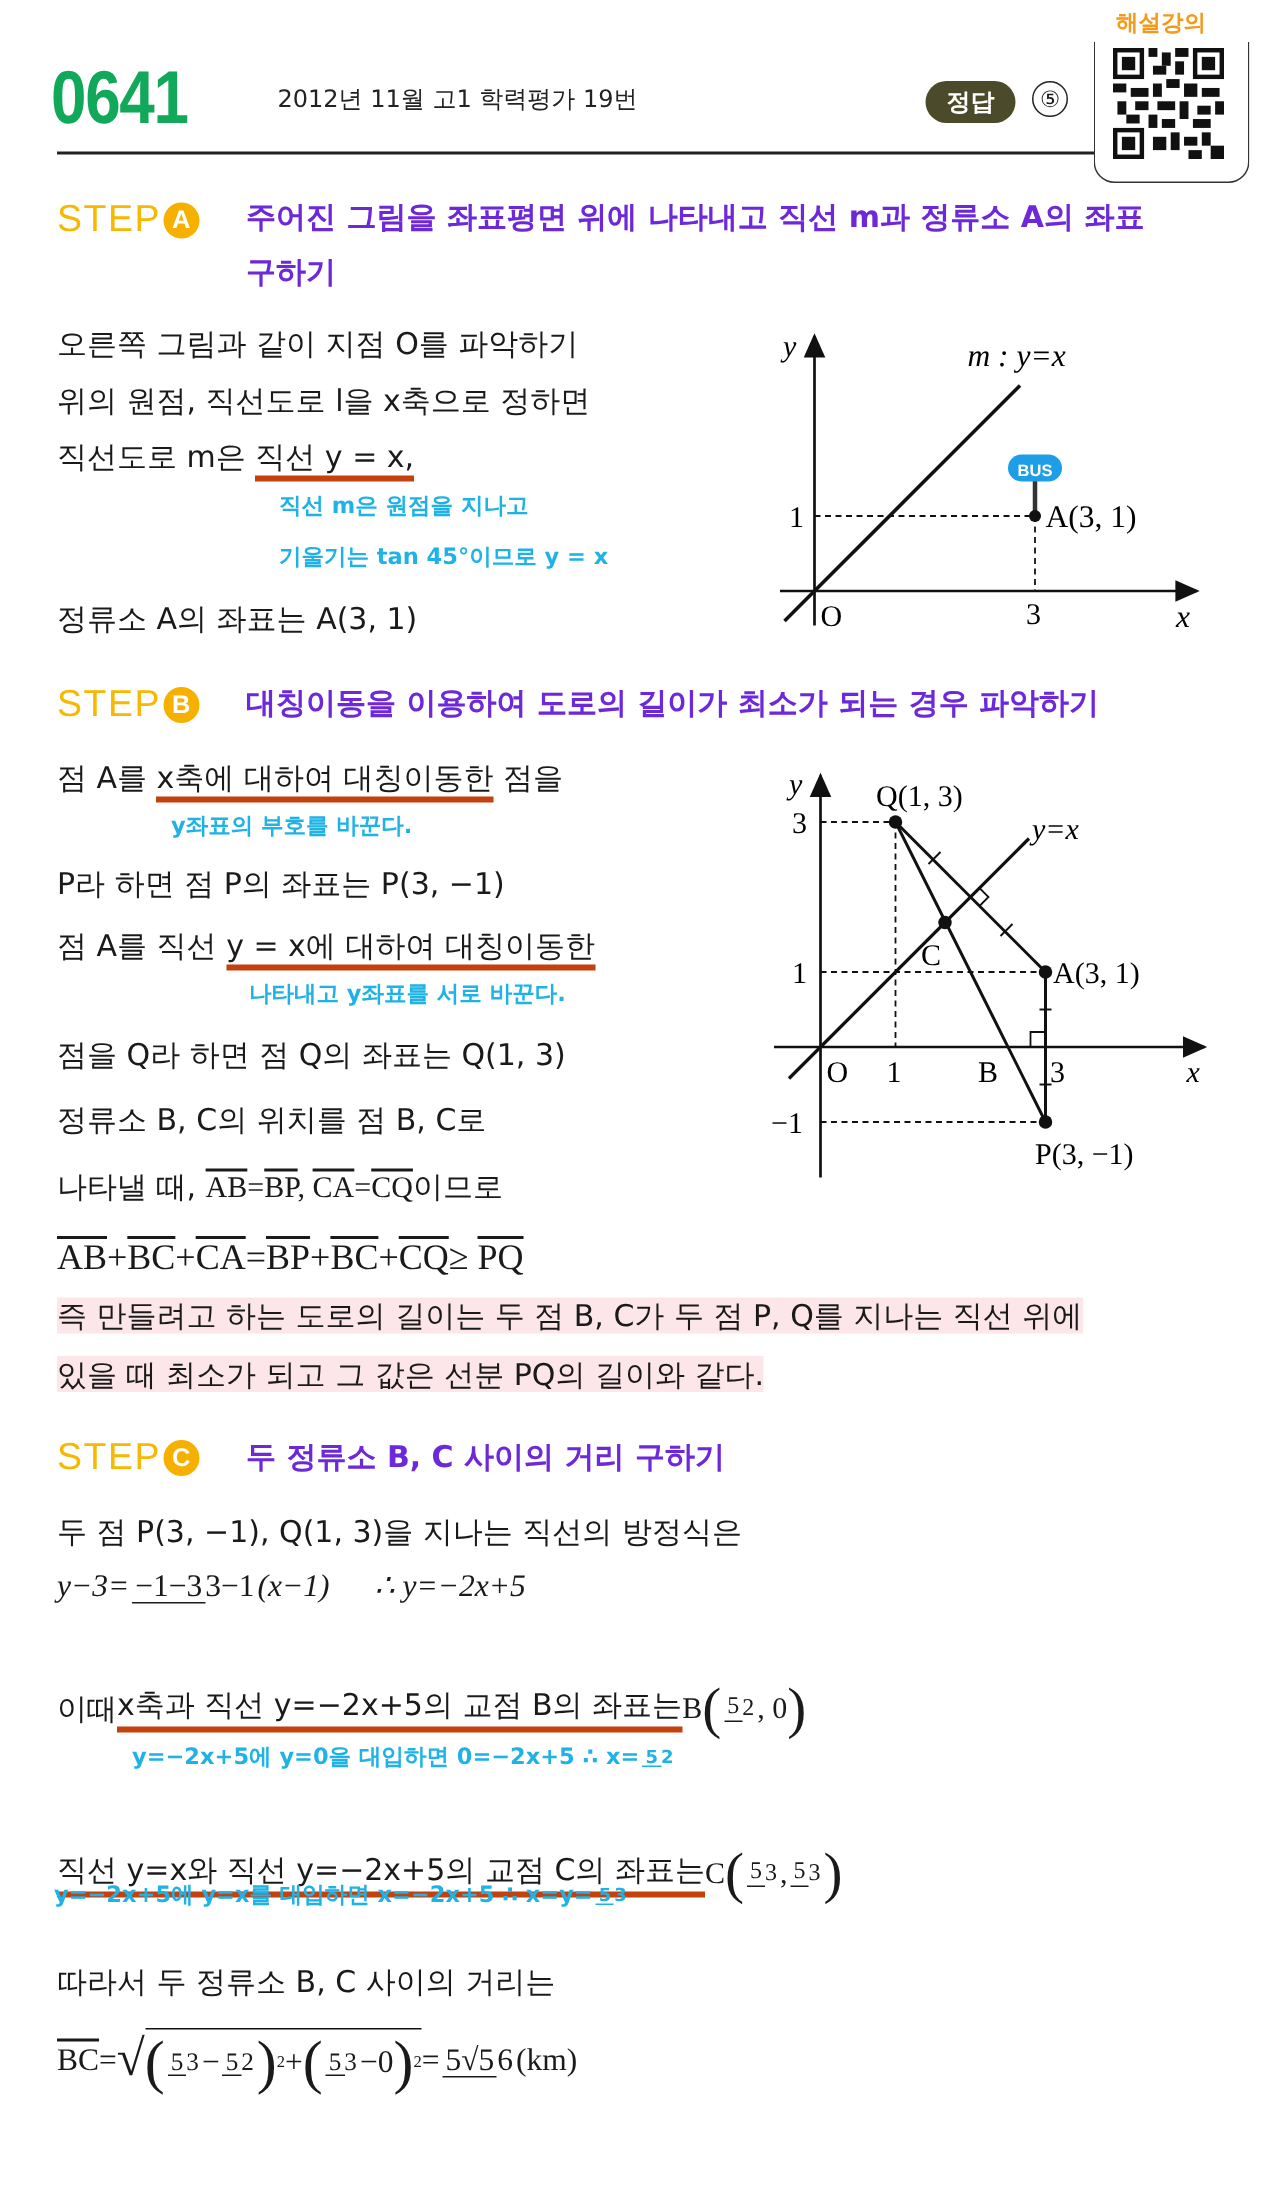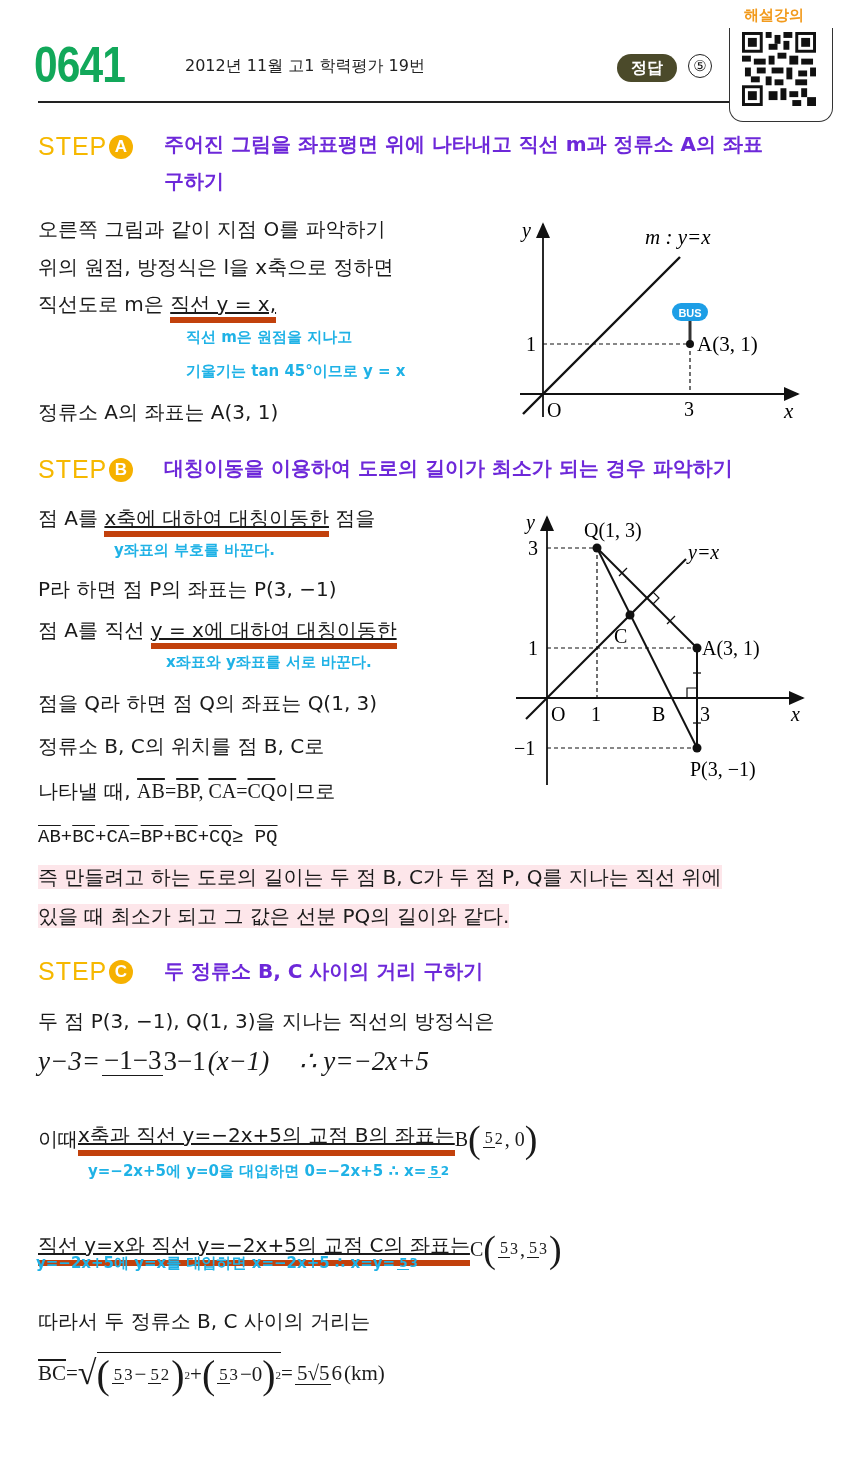--- a/index.html
+++ b/index.html
@@ -19,21 +19,21 @@
   .qr-box { left: 729px; top: 28px; width: 104px; height: 94px; border: 1.5px solid #333; border-top: none; border-radius: 0 0 14px 14px; }
   .qr { left: 742px; top: 32px; width: 74px; height: 74px; }
 
   
   .step { font-family: "Liberation Sans", sans-serif; font-size: 25px; color: #f6b800; letter-spacing: 1px; display: flex; align-items: center; }
   .step .circ { display: inline-flex; width: 24px; height: 24px; border-radius: 50%; background: #f6b100; color: #fff; font-size: 17px; font-weight: bold; align-items: center; justify-content: center; margin-left: 2px; }
   .step-title { font-size: 20px; font-weight: bold; color: #6d28d9; }
 
   .body { font-size: 20px; color: #1a1a1a; white-space: nowrap; }
   .note { font-size: 15px; color: #1fb2e6; font-weight: bold; white-space: nowrap; }
-  .uline { border-bottom: 6px solid #c2410c; padding-bottom: 1px; text-decoration: underline; }
+  .uline { border-bottom: 4px solid #c2410c; padding-bottom: 1px; }
   .ov { text-decoration: overline; }
   .hl { background: #fde6ea; }
 
   .frac { display: inline-flex; flex-direction: row; align-items: center; vertical-align: middle; line-height: 1.05; margin: 0 2px; }
   .frac .n { border-bottom: 1.5px solid currentColor; padding: 0 2px; }
   .frac.sm { font-size: 0.8em; }
   .big-paren { font-size: 1.9em; font-weight: 200; vertical-align: middle; line-height: 1; }
 </style>
 </head>
 <body>
@@ -88,21 +88,21 @@
 </svg>
 
 <div class="abs step" style="left:38px; top:132px;">
   <span>STEP</span>
   <span class="circ">A</span>
 </div>
 <div class="abs step-title" style="left:164px; top:131px;">주어진 그림을 좌표평면 위에 나타내고 직선 m과 정류소 A의 좌표</div>
 <div class="abs step-title" style="left:164px; top:168px;">구하기</div>
 
 <div class="abs body" style="left:38px; top:216px;">오른쪽 그림과 같이 지점 O를 파악하기</div>
-<div class="abs body" style="left:38px; top:254px;">위의 원점, 방정식은 l을 x축으로 정하면</div>
+<div class="abs body" style="left:38px; top:254px;">위의 원점, 직선도로 l을 x축으로 정하면</div>
 <div class="abs body" style="left:38px; top:291px;">
   <span>직선도로 m은 </span><span class="uline">직선 y = x,</span>
 </div>
 <div class="abs note" style="left:186px; top:328px;">직선 m은 원점을 지나고</div>
 <div class="abs note" style="left:186px; top:362px;">기울기는 tan 45°이므로 y = x</div>
 <div class="abs body" style="left:38px; top:399px;">정류소 A의 좌표는 A(3, 1)</div>
 
 <svg class="abs" style="left:508px; top:212px;" width="300" height="215">
   <defs>
     <marker id="arr" markerWidth="10" markerHeight="10" refX="8" refY="5" orient="auto">
@@ -134,27 +134,27 @@
 <div class="abs step-title" style="left:164px; top:455px;">대칭이동을 이용하여 도로의 길이가 최소가 되는 경우 파악하기</div>
 
 <div class="abs body" style="left:38px; top:505px;">
   <span>점 A를 </span><span class="uline">x축에 대하여 대칭이동한</span><span> 점을</span>
 </div>
 <div class="abs note" style="left:114px; top:541px;">y좌표의 부호를 바꾼다.</div>
 <div class="abs body" style="left:38px; top:576px;">P라 하면 점 P의 좌표는 P(3, −1)</div>
 <div class="abs body" style="left:38px; top:617px;">
   <span>점 A를 직선 </span><span class="uline">y = x에 대하여 대칭이동한</span>
 </div>
-<div class="abs note" style="left:166px; top:653px;">x좌표와 y좌표를 서로 바꾼다.</div>
+<div class="abs note" style="left:166px; top:653px;">나타내고 y좌표를 서로 바꾼다.</div>
 <div class="abs body" style="left:38px; top:690px;">점을 Q라 하면 점 Q의 좌표는 Q(1, 3)</div>
 <div class="abs body" style="left:38px; top:733px;">정류소 B, C의 위치를 점 B, C로</div>
 <div class="abs body" style="left:38px; top:778px;">
   <span>나타낼 때, </span><span class="serif"><span class="ov">AB</span>=<span class="ov">BP</span>, <span class="ov">CA</span>=<span class="ov">CQ</span></span><span>이므로</span>
 </div>
-<div class="abs body serif" style="left:38px; top:826px; font-size:19px;font-family:Liberation Mono, monospace;">
+<div class="abs body serif" style="left:38px; top:826px; font-size:24px;">
   <span class="ov">AB</span>+<span class="ov">BC</span>+<span class="ov">CA</span>=<span class="ov">BP</span>+<span class="ov">BC</span>+<span class="ov">CQ</span><span>≥</span> <span class="ov">PQ</span>
 </div>
 <div class="abs body" style="left:38px; top:864px;"><span class="hl">즉 만들려고 하는 도로의 길이는 두 점 B, C가 두 점 P, Q를 지나는 직선 위에</span></div>
 <div class="abs body" style="left:38px; top:903px;"><span class="hl">있을 때 최소가 되고 그 값은 선분 PQ의 길이와 같다.</span></div>
 
 <svg class="abs" style="left:508px; top:505px;" width="300" height="285">
   <defs>
     <marker id="arr2" markerWidth="10" markerHeight="10" refX="8" refY="5" orient="auto">
         <path d="M0,1 L9,5 L0,9 Z" fill="#111"></path>
       </marker>
@@ -205,21 +205,21 @@
 </svg>
 
 <div class="abs step" style="left:38px; top:957px;">
   <span>STEP</span>
   <span class="circ">C</span>
 </div>
 <div class="abs step-title" style="left:164px; top:958px;">두 정류소 B, C 사이의 거리 구하기</div>
 
 <div class="abs body" style="left:38px; top:1008px;">두 점 P(3, −1), Q(1, 3)을 지나는 직선의 방정식은</div>
 
-<div class="abs body serif" style="left:38px; top:1045px; font-size:27px; display:flex; align-items:center;">
+<div class="abs body serif" style="left:38px; top:1045px; font-size:21px; display:flex; align-items:center;">
   <span class="it">y−3=</span>
   <span class="frac">
       <span class="n">−1−3</span>
       <span>3−1</span>
     </span>
   <span class="it">(x−1)</span>
   <span style="margin-left:30px;" class="it">∴ y=−2x+5</span>
 </div>
 
 <div class="abs body" style="left:38px; top:1120px; display:flex; align-items:center;">

